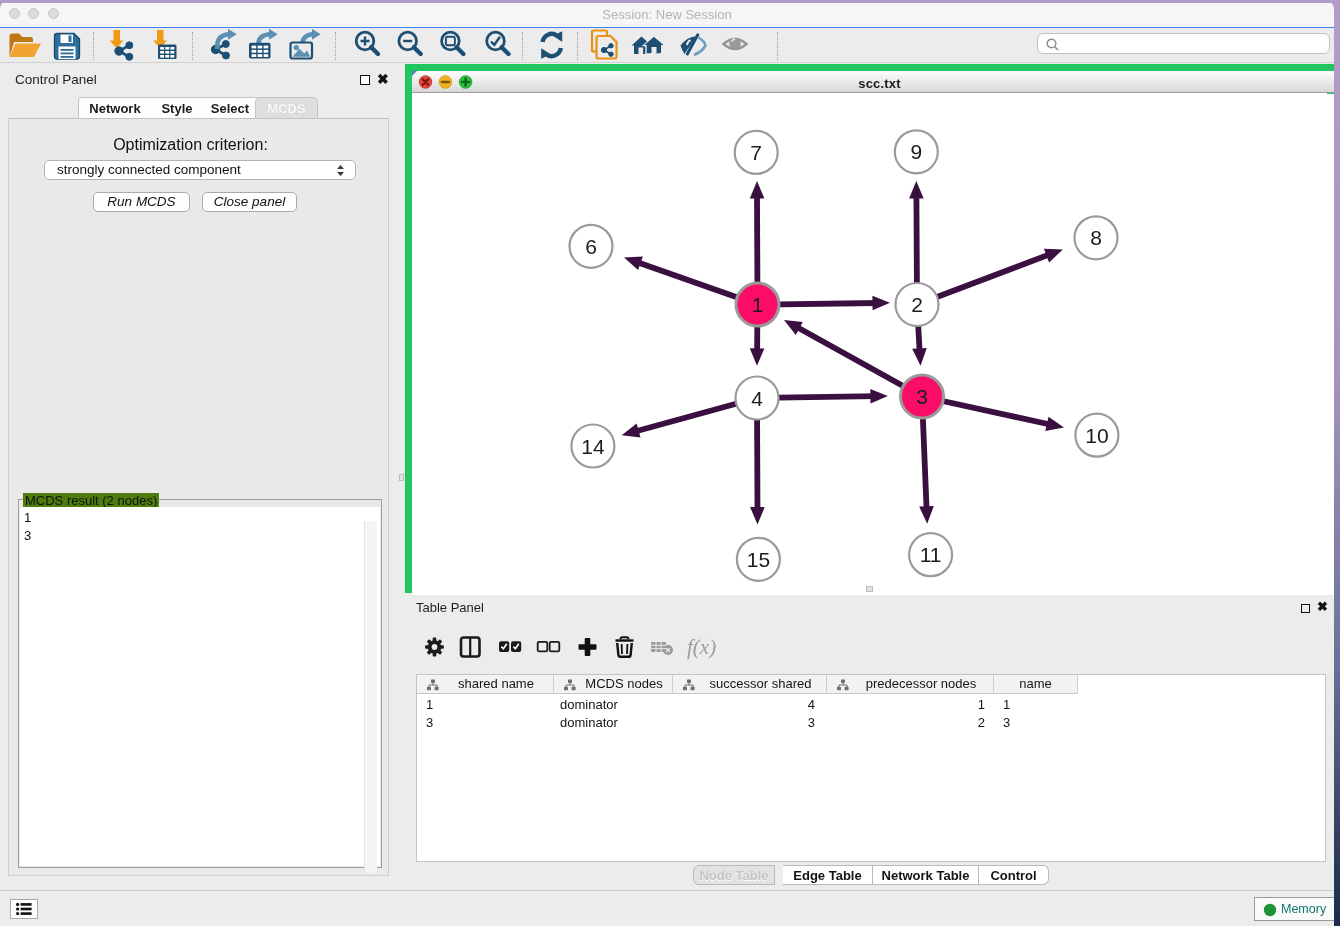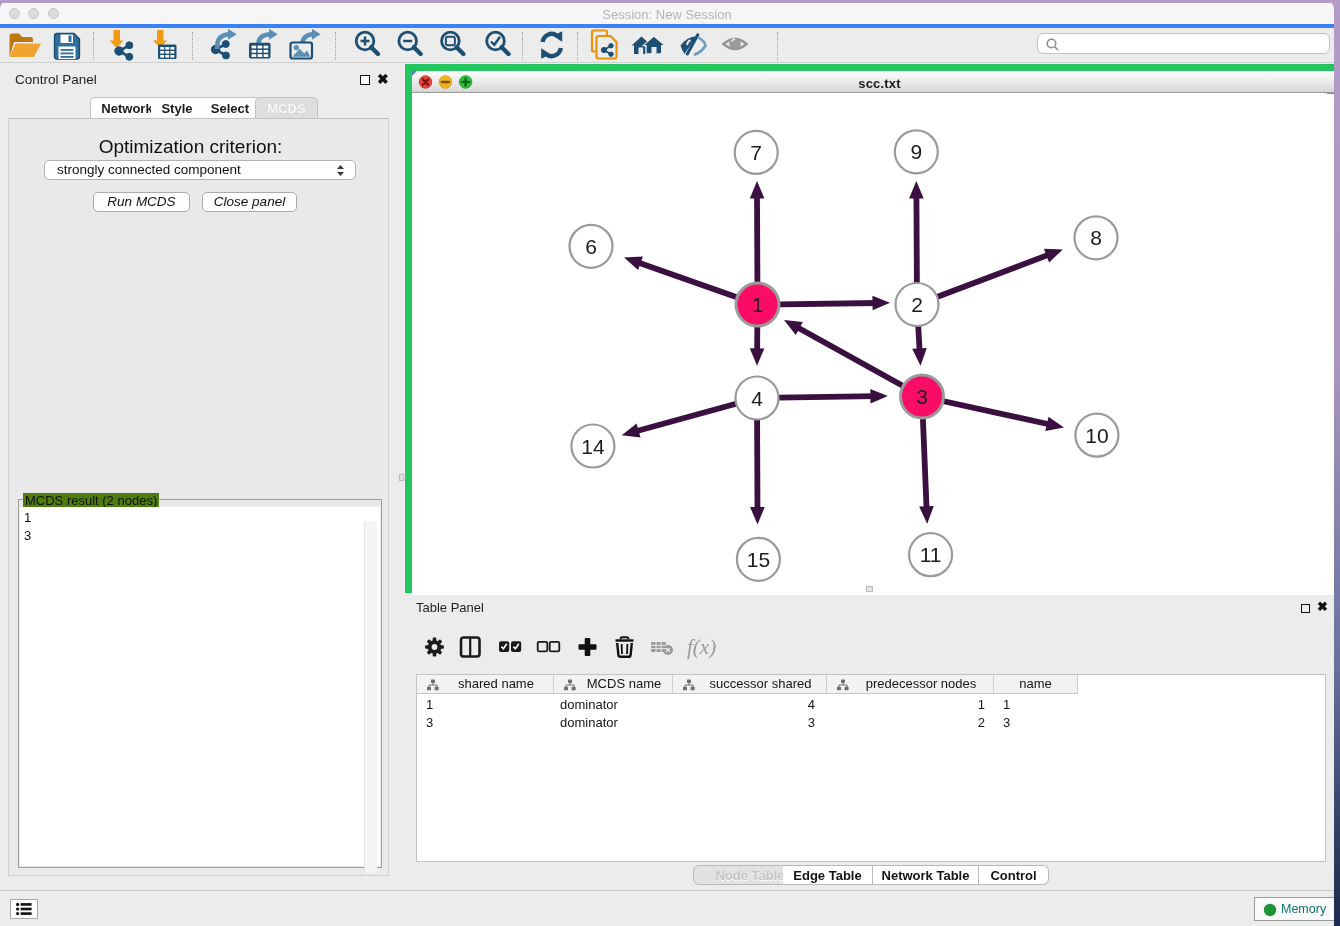--- a/index.html
+++ b/index.html
@@ -6,21 +6,21 @@
 html,body { width:1340px; height:926px; overflow:hidden; }
 body { font-family:"Liberation Sans", sans-serif; background:#ececec; position:relative; }
 .abs { position:absolute; }
 
 #desk-top { left:0; top:0; width:1340px; height:2.5px; background:#b49cc8; z-index:50; }
 #desk-top2 { left:0; top:0; width:1340px; height:13px; background:#b49cc8; z-index:35; }
 #desk-right { right:0; top:0; width:6px; height:926px; z-index:60;
   background:linear-gradient(#b49cc8 0%, #a795bd 40%, #67719b 72%, #2c3a5c 92%, #1d2c4e 100%); }
 
 #titlebar { left:0; top:0; width:1334px; height:28px; background:#f6f6f6;
-  border-radius:9px 9px 0 0; border-bottom:4px solid #3b82f6; z-index:40; }
+  border-radius:9px 9px 0 0; border-bottom:1px solid #3b82f6; z-index:40; }
 .tl-circle { position:absolute; top:8px; width:11px; height:11px; border-radius:50%;
   background:#dcdcdc; border:1px solid #c6c6c6; }
 #titletext { position:absolute; top:7px; left:0; width:1334px; text-align:center;
   font-size:13px; color:#b4b4b4; }
 
 #toolbar { left:0; top:29px; width:1334px; height:34px; background:#ececec;
   border-bottom:1px solid #d0d0d0; z-index:30; }
 .tbsep { position:absolute; top:3px; height:28px; width:0;
   border-left:1px dotted #9d9d9d; }
 #searchbox { position:absolute; left:1037px; top:4px; width:293px; height:21px;
@@ -28,21 +28,21 @@
 
 #leftpanel { left:0; top:63px; width:392px; height:823px; background:#ececec; }
 #cp-title { position:absolute; left:15px; top:9px; font-size:13.5px; color:#1e1e1e; }
 #cp-float { position:absolute; left:360px; top:12px; width:10px; height:10px; border:1.6px solid #111; background:#fff; }
 #cp-close { position:absolute; left:377px; top:8px; font-size:14px; color:#111; font-weight:bold; }
 #cp-tabs { position:absolute; left:78px; top:34px; height:22px; }
 .cptab { position:absolute; top:0; height:22px; background:#fefefe; border:1px solid #c3c3c3;
   font-size:13px; font-weight:bold; color:#1a1a1a; text-align:center; line-height:21px; }
 #cp-content { position:absolute; left:8px; top:55px; width:381px; height:758px;
   background:#e9e9e9; border:1px solid #cfcfcf; border-top-color:#c0c0c0; }
-#opt-label { position:absolute; left:0; top:73px; width:381px; text-align:center; font-size:19px; color:#111; }
+#opt-label { position:absolute; left:0; top:73px; width:381px; text-align:center; font-size:16px; color:#111; }
 #dropdown { position:absolute; left:44px; top:97px; width:312px; height:20px; background:#fff;
   border:1px solid #b3b3b3; border-radius:5px; font-size:13.5px; color:#111; line-height:18px; padding-left:12px; }
 .btn { position:absolute; height:20px; background:#fefefe; border:1px solid #ababab;
   border-radius:5px; font-size:13.5px; color:#111; text-align:center; line-height:18px;font-style:italic; }
 #fieldset { position:absolute; left:18px; top:430px; width:364px; height:376px; }
 #fs-border { position:absolute; left:0; top:6px; width:364px; height:369px; border:1px solid #9f9f9f; }
 #fs-legend { position:absolute; left:5px; top:0; background:#4d7c0f; padding:0 2px; font-size:13px; color:#111; }
 #fs-white { position:absolute; left:2px; top:14px; width:360px; height:359px; background:#fff; font-size:13px; color:#111; }
 #fs-scroll { position:absolute; right:3px; top:14px; width:13px; height:352px; background:#f5f5f5; border-left:1px solid #e4e4e4; }
 
@@ -212,21 +212,21 @@
       </svg>
     </div>
 </div>
 
 <div id="leftpanel" class="abs">
   <div id="cp-title">Control Panel</div>
   <div id="cp-float"></div>
   <div id="cp-close">✖</div>
   <div id="cp-content"></div>
   <div id="cp-tabs">
-    <div class="cptab" style="left:12px; width:74px; border-radius:4px 0 0 0;">Network</div>
+    <div class="cptab" style="left:0; width:74px; border-radius:4px 0 0 0;">Network</div>
     <div class="cptab" style="left:73px; width:53px; border-left:none;">Style</div>
     <div class="cptab" style="left:125px; width:55px; border-left:none;">Select</div>
     <div class="cptab" style="left:177px; width:63px; background:#dedede; color:#fafafa; border-radius:5px 5px 0 0; text-shadow:0 0 1px #bbb;text-align:center;">MCDS</div>
   </div>
   <div id="opt-label">Optimization criterion:</div>
   <div id="dropdown">strongly connected component
     <svg width="9" height="13" viewBox="0 0 9 13" style="position:absolute; right:10px; top:3px;">
       <path d="M1 5 L4.5 1 L8 5 Z" fill="#3a3a3a"></path>
       <path d="M1 8 L4.5 12 L8 8 Z" fill="#3a3a3a"></path>
     </svg>
@@ -370,21 +370,21 @@
             </g>
             <path d="M6 4 L6 6 M2 8 L2 6 L10 6 L10 8" stroke="#6e6e6e" stroke-width="1" fill="none"></path>
           </svg><span>shared name</span></div>
       <div class="th" style="left:137px; width:119px; padding-left:22px;"><svg width="12" height="12" viewBox="0 0 12 12" style="position:absolute;left:10px;top:4px;">
             <g fill="#6e6e6e">
               <rect x="4" y="0.5" width="4" height="3.4" rx="0.6"></rect>
               <rect x="0" y="7.8" width="4" height="3.4" rx="0.6"></rect>
               <rect x="7.6" y="7.8" width="4" height="3.4" rx="0.6"></rect>
             </g>
             <path d="M6 4 L6 6 M2 8 L2 6 L10 6 L10 8" stroke="#6e6e6e" stroke-width="1" fill="none"></path>
-          </svg><span>MCDS name</span></div>
+          </svg><span>MCDS nodes</span></div>
       <div class="th" style="left:256px; width:154px; padding-left:22px;"><svg width="12" height="12" viewBox="0 0 12 12" style="position:absolute;left:10px;top:4px;">
             <g fill="#6e6e6e">
               <rect x="4" y="0.5" width="4" height="3.4" rx="0.6"></rect>
               <rect x="0" y="7.8" width="4" height="3.4" rx="0.6"></rect>
               <rect x="7.6" y="7.8" width="4" height="3.4" rx="0.6"></rect>
             </g>
             <path d="M6 4 L6 6 M2 8 L2 6 L10 6 L10 8" stroke="#6e6e6e" stroke-width="1" fill="none"></path>
           </svg><span>successor shared</span></div>
       <div class="th" style="left:410px; width:167px; padding-left:22px;"><svg width="12" height="12" viewBox="0 0 12 12" style="position:absolute;left:10px;top:4px;">
             <g fill="#6e6e6e">
@@ -400,21 +400,21 @@
     <div class="td" style="left:143px; top:21px; width:110px;">dominator</div>
     <div class="td" style="left:256px; top:21px; width:142px; text-align:right;">4</div>
     <div class="td" style="left:410px; top:21px; width:158px; text-align:right;">1</div>
     <div class="td" style="left:586px; top:21px; width:60px;">1</div>
     <div class="td" style="left:9px; top:39px; width:120px;">3</div>
     <div class="td" style="left:143px; top:39px; width:110px;">dominator</div>
     <div class="td" style="left:256px; top:39px; width:142px; text-align:right;">3</div>
     <div class="td" style="left:410px; top:39px; width:158px; text-align:right;">2</div>
     <div class="td" style="left:586px; top:39px; width:60px;">3</div>
   </div>
-  <div class="bt-tab" style="left:288px; top:270px; width:114px; background:#e2e2e2; color:#c4c4c4; border-radius:6px 0 0 6px; text-shadow:0 1px 0 #fff;">Node Table</div>
+  <div class="bt-tab" style="left:288px; top:270px; width:82px; background:#e2e2e2; color:#c4c4c4; border-radius:6px 0 0 6px; text-shadow:0 1px 0 #fff;">Node Table</div>
     <div class="bt-tab" style="left:378px; top:270px; width:90px; border-left:none;">Edge Table</div>
     <div class="bt-tab" style="left:468px; top:270px; width:106px; border-left:none;">Network Table</div>
     <div class="bt-tab" style="left:574px; top:270px; width:70px; border-left:none; border-radius:0 6px 6px 0;">Control</div>
 </div>
 
 <div id="statusbar" class="abs">
   <div id="sb-line"></div>
   <div id="list-btn">
       <svg width="16" height="14" viewBox="0 0 16 14" style="position:absolute;left:5px;top:2px;">
 <g fill="#111">

